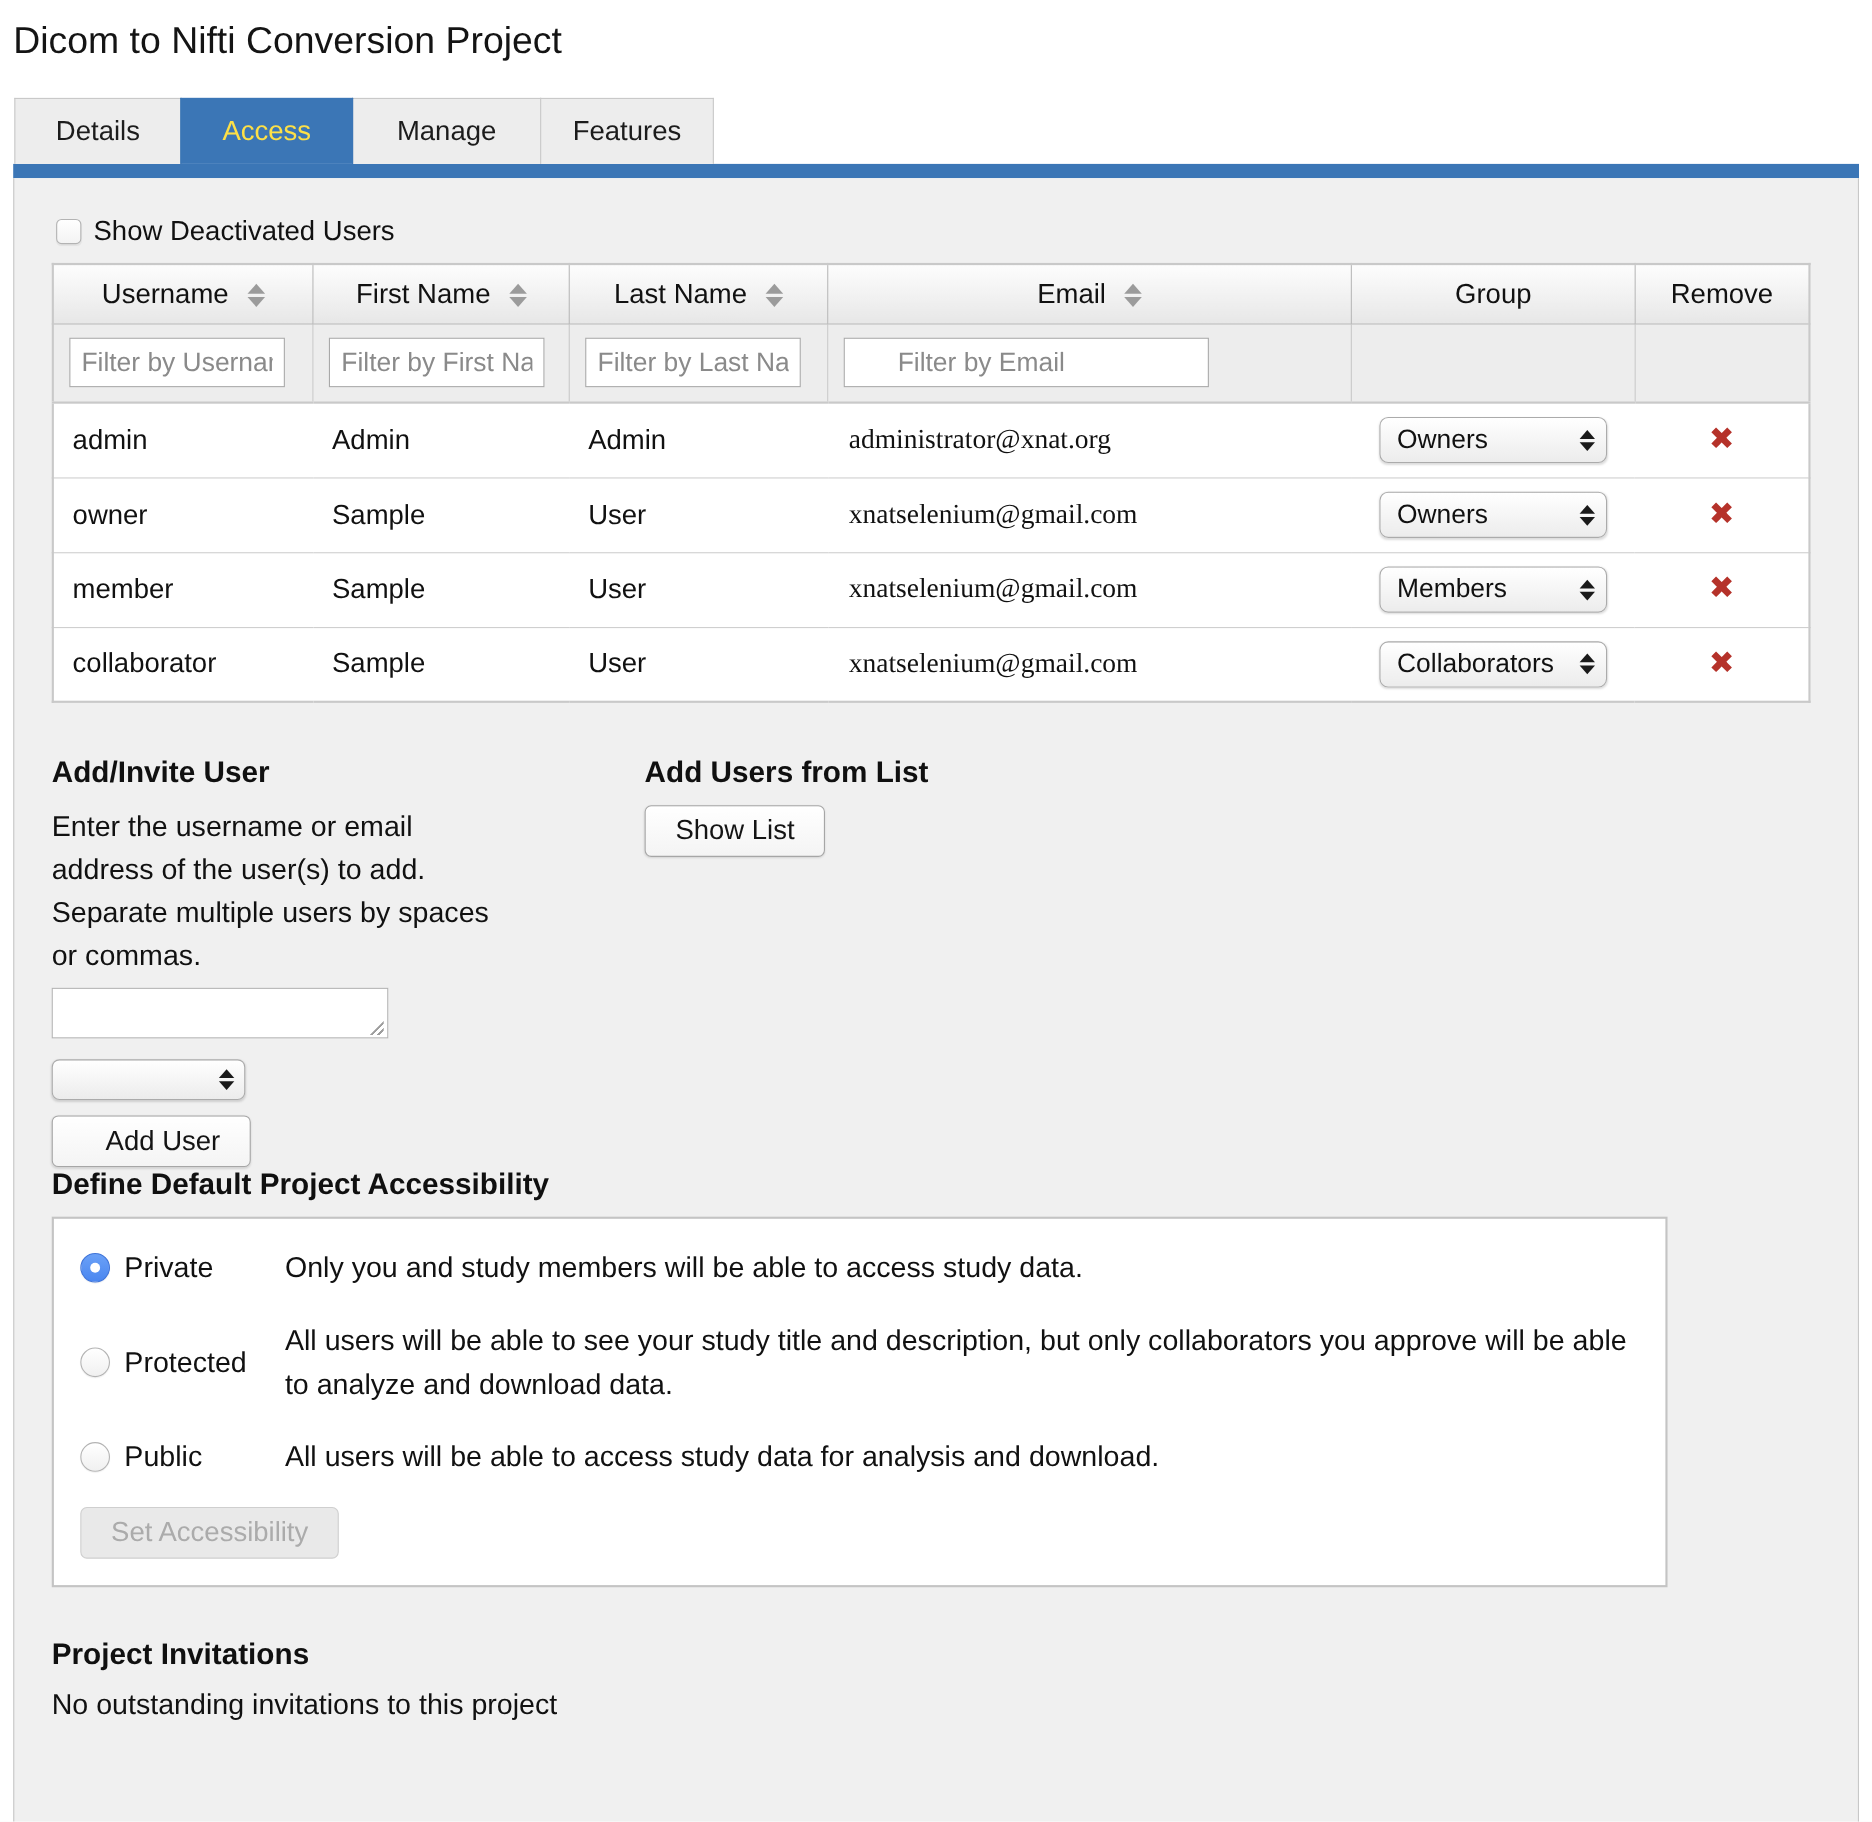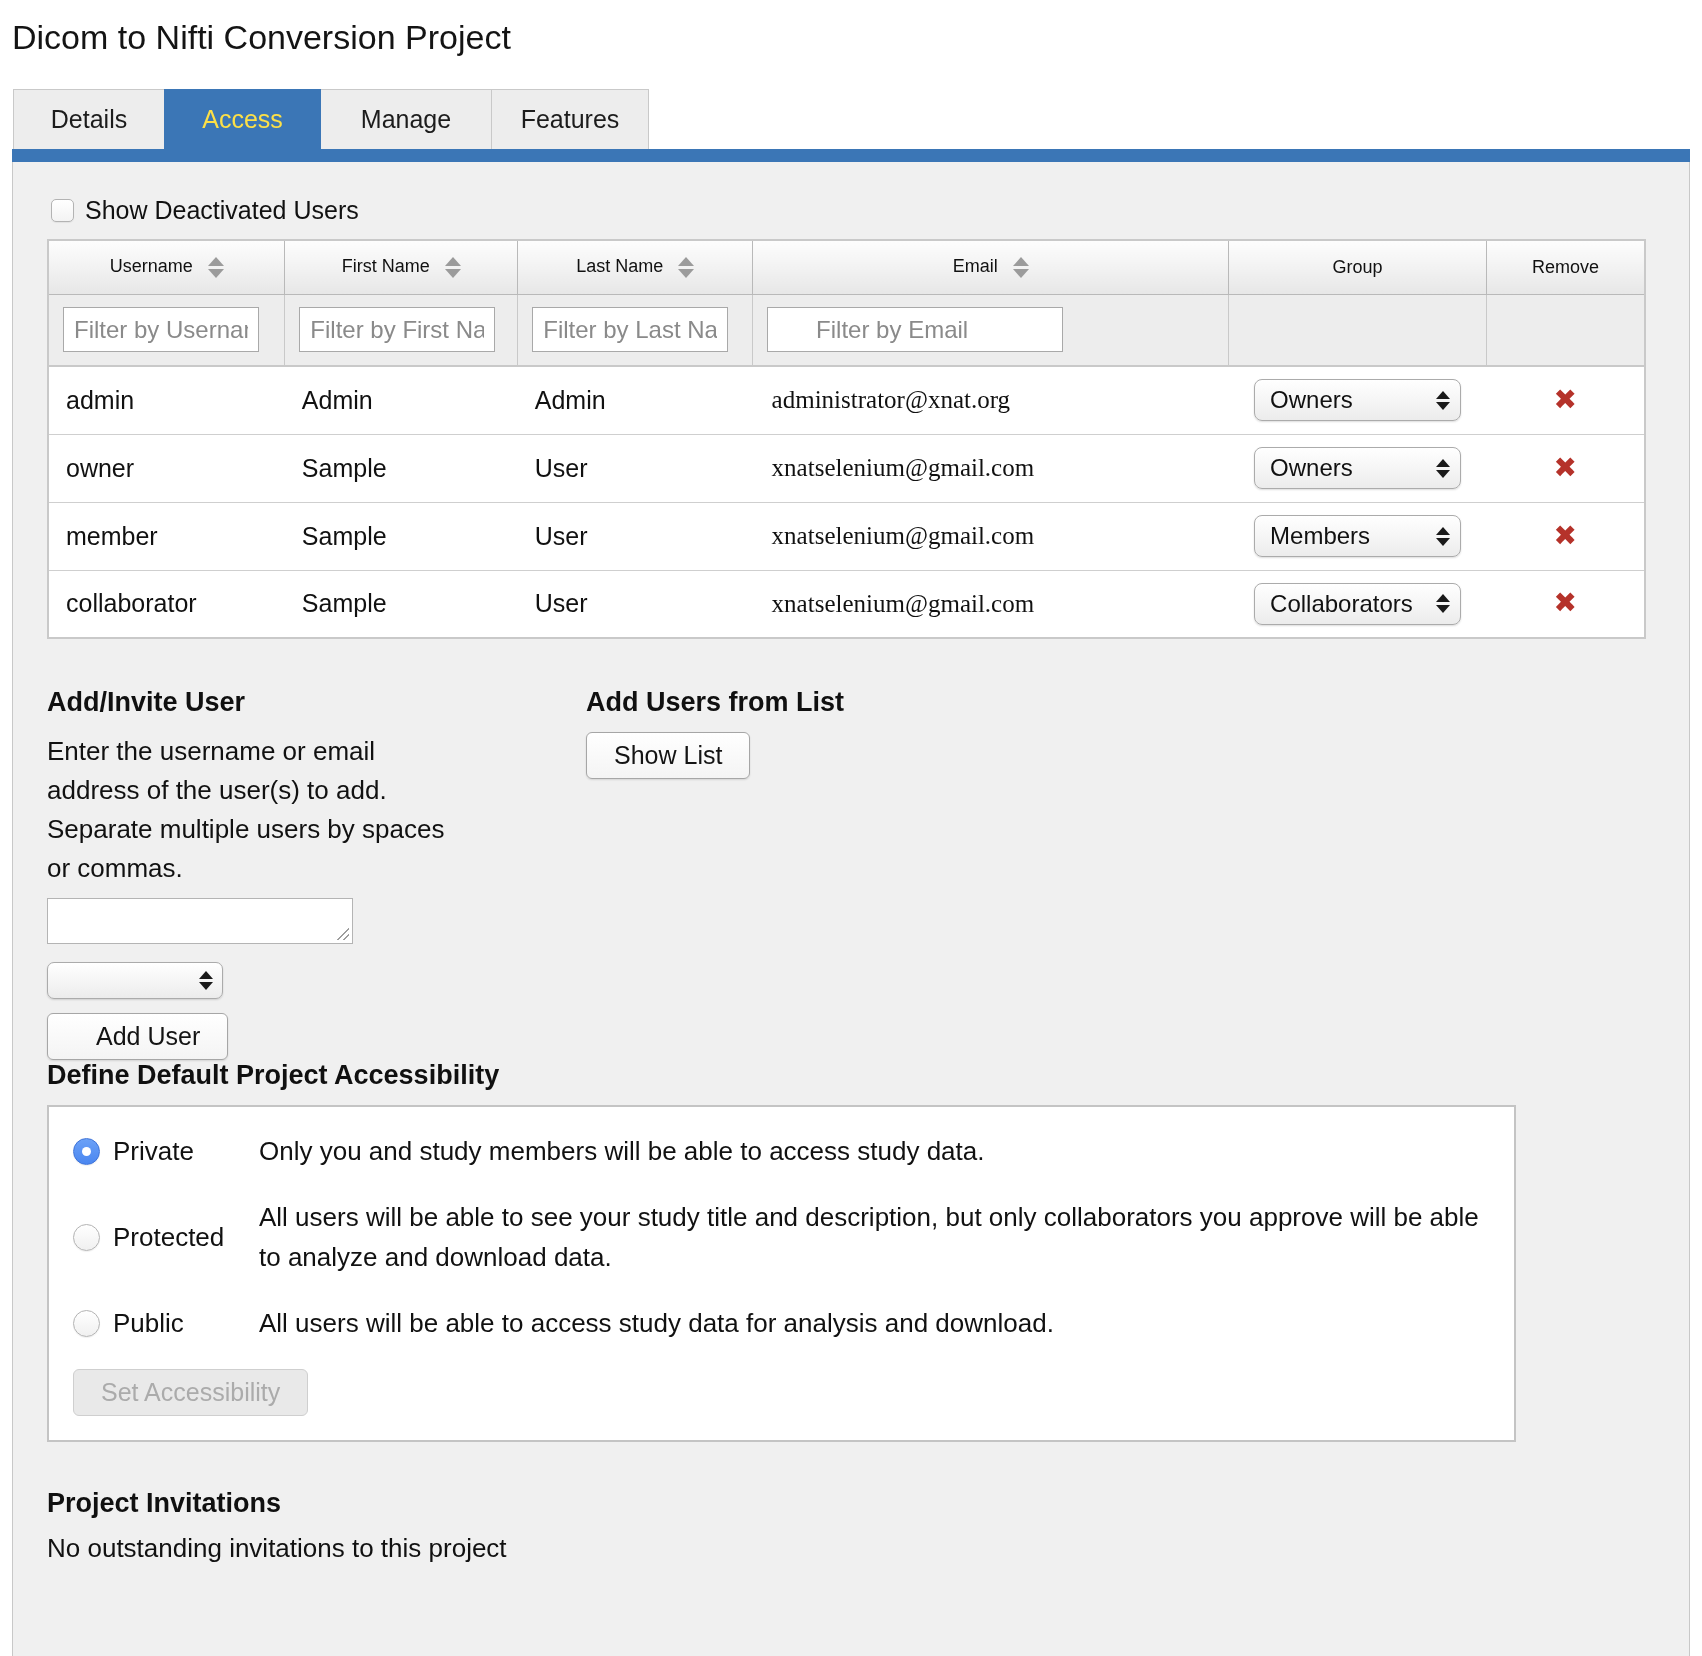--- a/index.html
+++ b/index.html
@@ -48,42 +48,42 @@
     width:23px; height:23px; border-radius:5px;
     background:linear-gradient(#ffffff,#f3f3f3);
     border:1px solid #b3b3b3; cursor:pointer;
     box-shadow:0 1px 1px rgba(0,0,0,.06);
   }
   .check-row label { font-size:25px; margin-left:11px; }
 
   
   table.users { border-collapse:collapse; width:1599px; border:2px solid #c9c9c9; background:#fff; }
   thead tr.hdr th {
-    height:54px; font-size:18px; font-weight:400; text-align:center;
+    height:54px; font-size:25px; font-weight:400; text-align:center;
     background:linear-gradient(#fdfdfd,#e7e7e7);
     border-right:1px solid #b9b9b9; border-bottom:1px solid #b9b9b9;
     cursor:pointer; white-space:nowrap;
   }
   thead tr.hdr th:last-child { border-right:none; }
   .sort-icon { display:inline-flex; flex-direction:column; gap:3px; margin-left:10px; vertical-align:middle; }
   .sort-icon .up { width:0; height:0; border-left:8px solid transparent; border-right:8px solid transparent; border-bottom:9px solid #9b9b9b; }
   .sort-icon .dn { width:0; height:0; border-left:8px solid transparent; border-right:8px solid transparent; border-top:9px solid #9b9b9b; }
 
   tr.filters td {
     height:72px; background:#ededed;
     border-right:1px solid #c9c9c9; border-bottom:2px solid #c9c9c9;
   }
   tr.filters td:last-child { border-right:none; }
   tr.filters input {
     margin-left:13px; height:45px; width:196px;
     border:1px solid #a9a9a9; background:#fff;
     font-size:24px; padding:0 10px; color:#222;
     font-family:inherit; outline:none;
   }
-  tr.filters td.f-email input { width:296px;padding-left:48px; }
+  tr.filters td.f-email input { width:332px;padding-left:48px; }
   tr.filters input::placeholder { color:#8a8a8a; opacity:1; }
 
   tbody td { height:68px; background:#fff; font-size:25px; border-bottom:1px solid #cfcfcf; }
   tbody tr:last-child td { border-bottom:none; }
   tbody td.c-user, tbody td.c-first, tbody td.c-last { padding-left:17px; }
   tbody td.c-email { padding-left:19px;font-family:Liberation Serif, serif; }
   tbody td.c-group, tbody td.c-remove { text-align:center; }
 
   .mac-select {
     display:inline-flex; align-items:center; justify-content:space-between;

